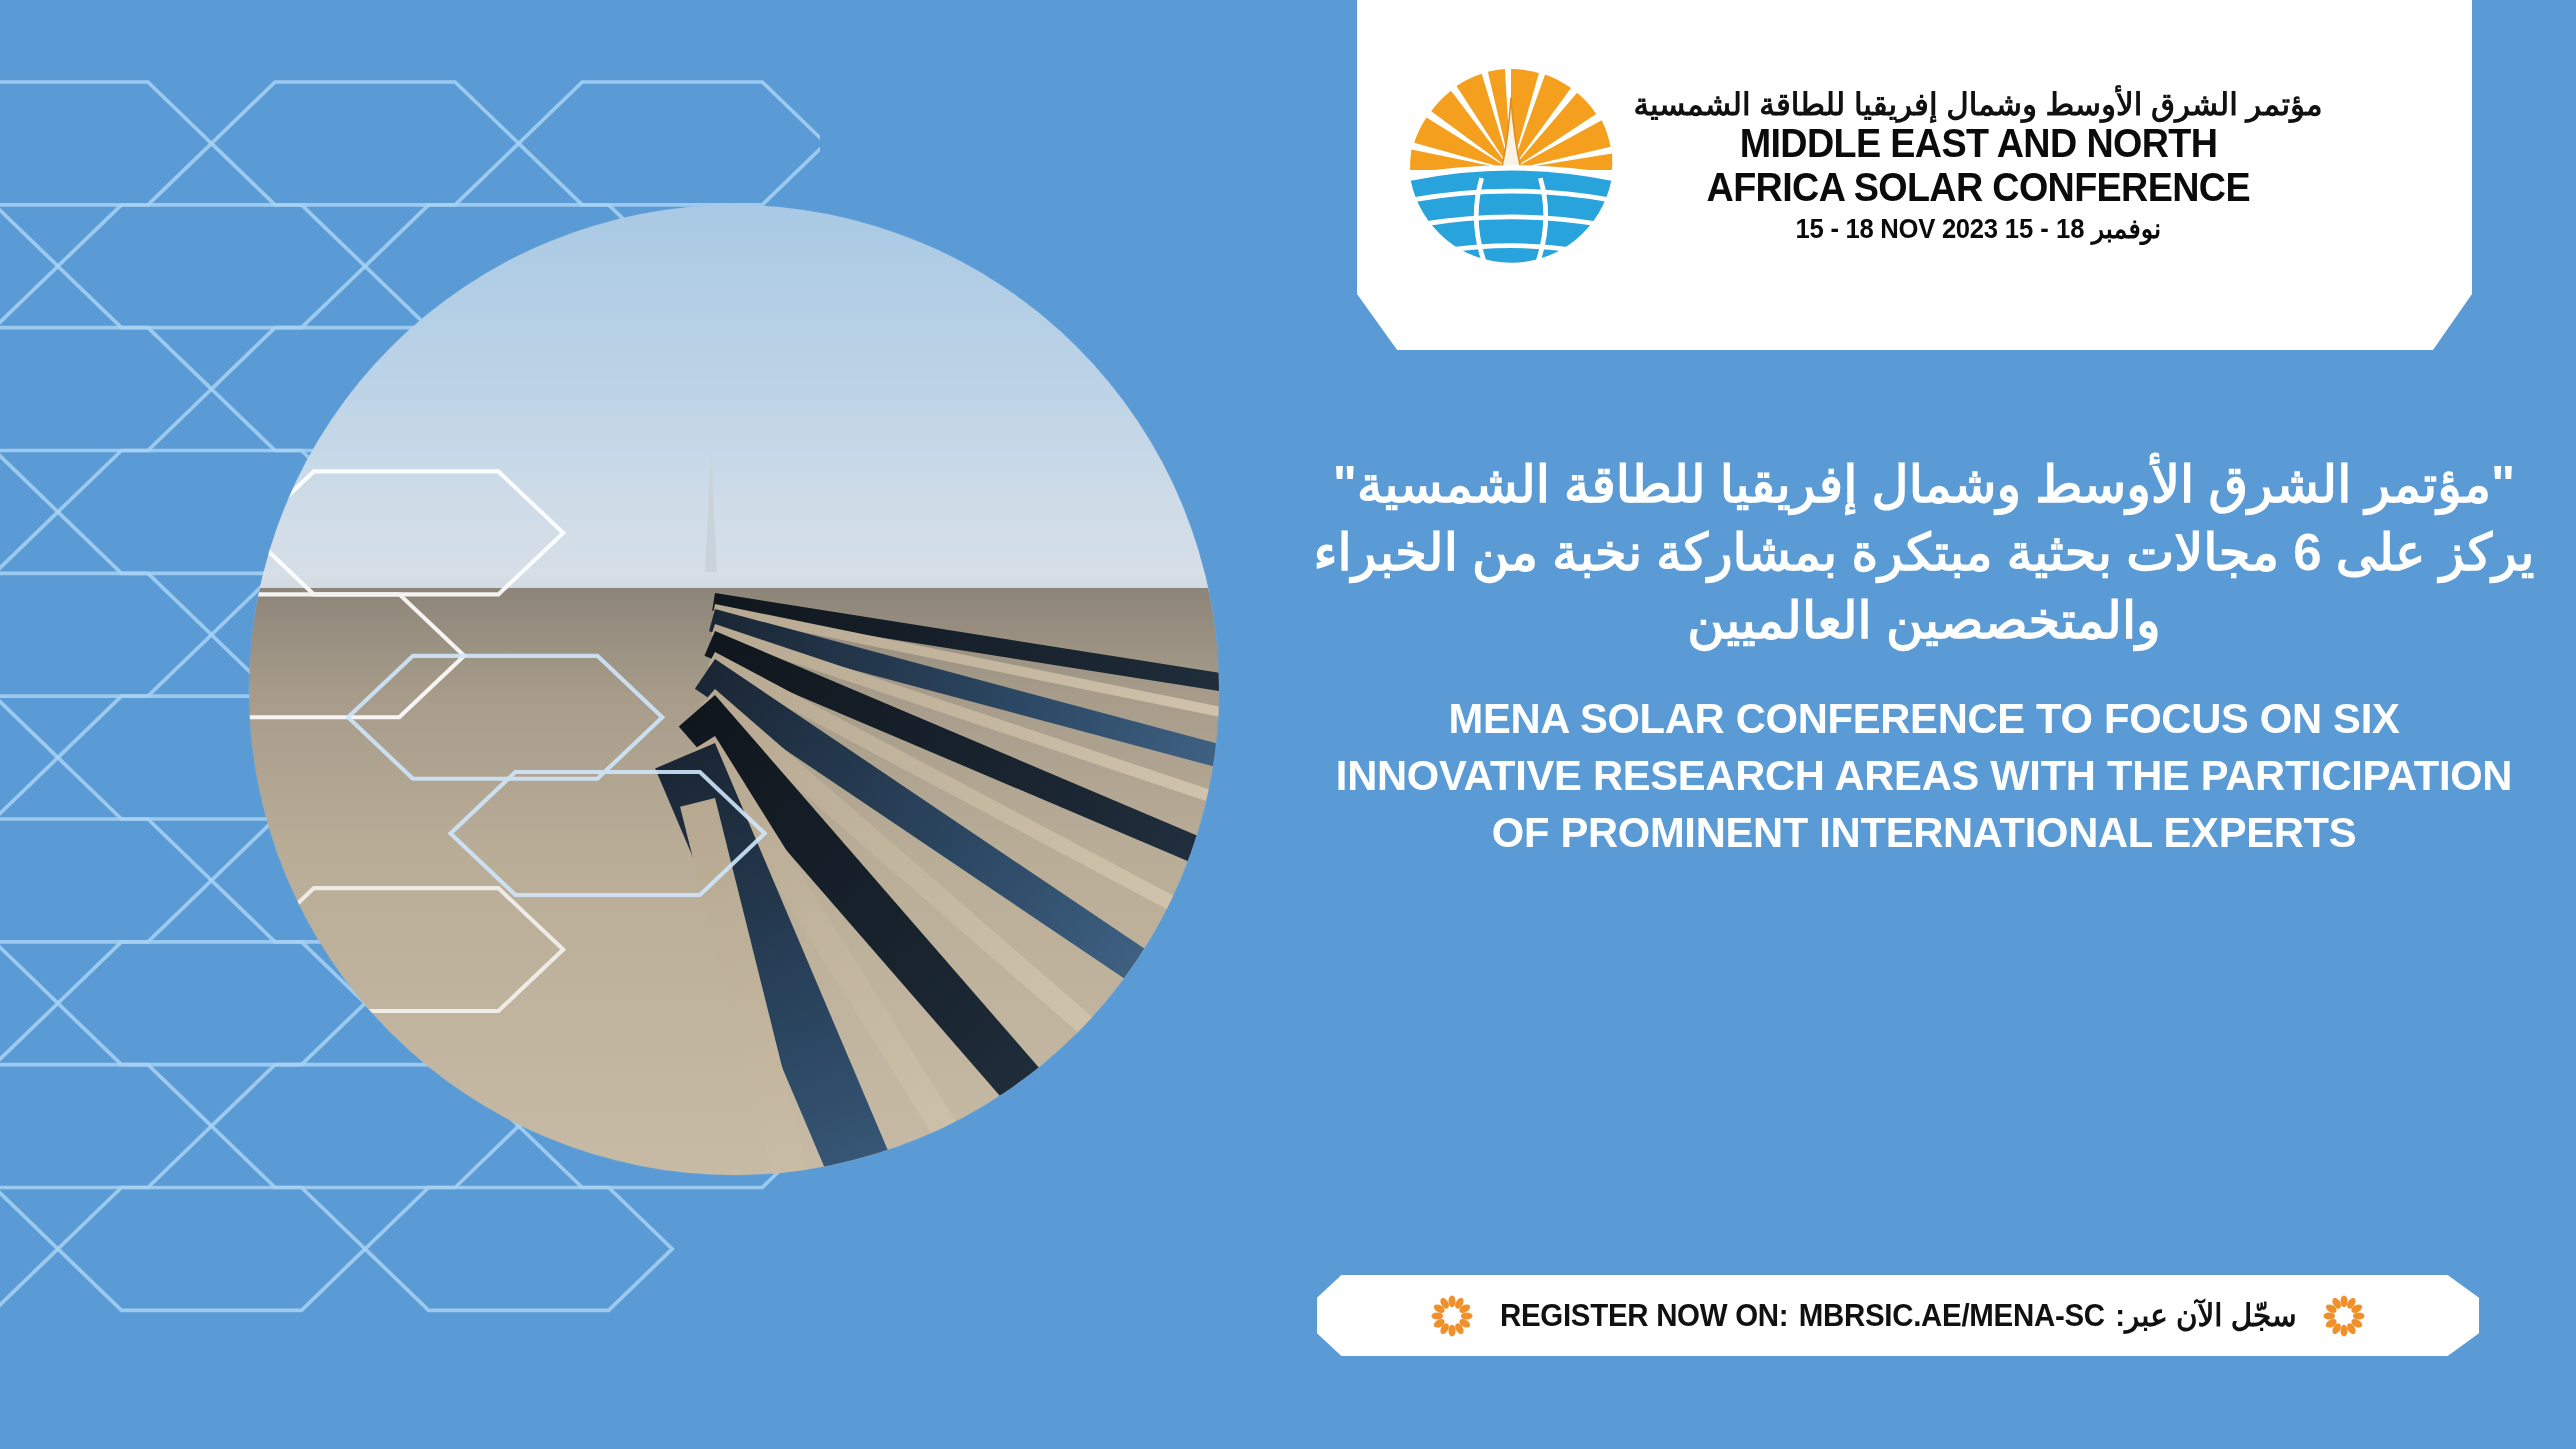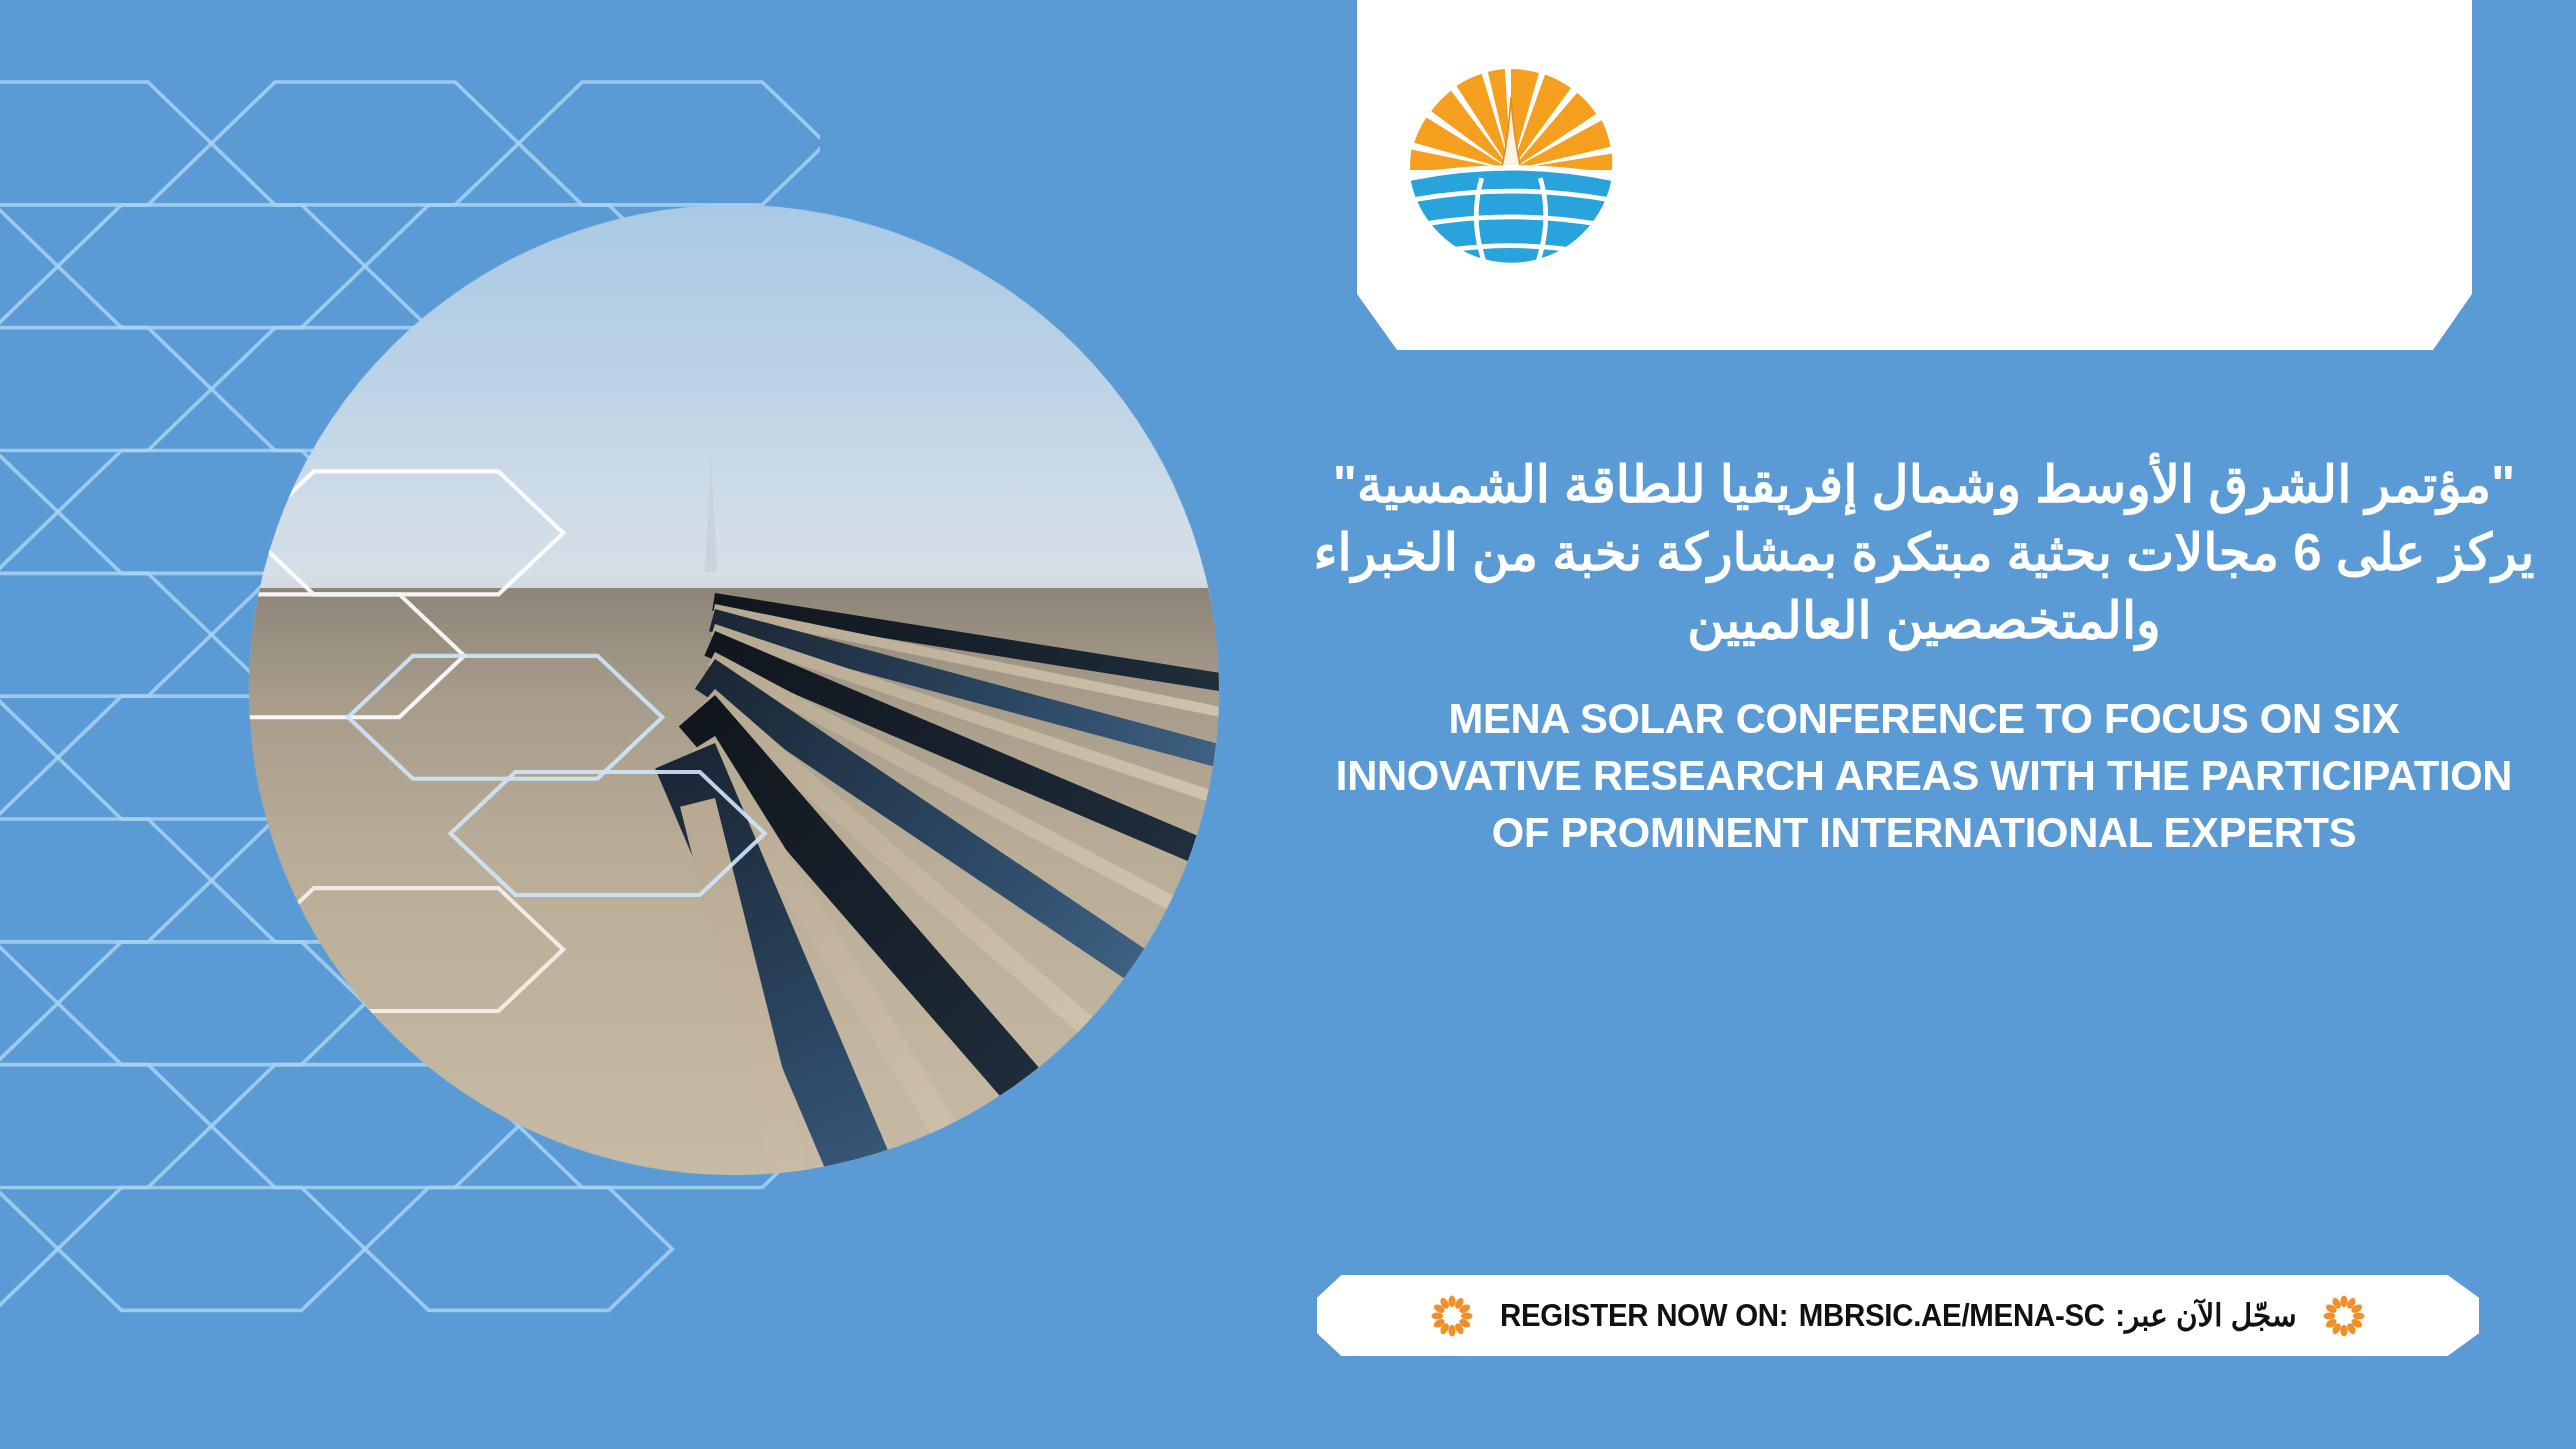--- a/index.html
+++ b/index.html
@@ -256,20 +256,26 @@
 
     <g fill="none" stroke="#ffffff" stroke-width="7">
       <path d="M10 214 Q155 188 300 214"></path>
       <path d="M24 250 Q155 228 286 250"></path>
       <path d="M60 288 Q155 274 250 288"></path>
       <path d="M112 182 Q92 250 122 322"></path>
       <path d="M198 182 Q218 250 188 322"></path>
     </g>
   </svg>
 
+  <div class="logo-text">
+    <div class="logo-ar">مؤتمر الشرق الأوسط وشمال إفريقيا للطاقة الشمسية</div>
+    <div class="logo-en">MIDDLE EAST AND NORTH</div>
+    <div class="logo-en">AFRICA SOLAR CONFERENCE</div>
+    <div class="logo-date">15 - 18 NOV 2023  نوفمبر 18 - 15</div>
+  </div>
 </div>
 
 <div class="headline-col">
   <div class="h-ar">"مؤتمر الشرق الأوسط وشمال إفريقيا للطاقة الشمسية" يركز على 6 مجالات بحثية مبتكرة بمشاركة نخبة من الخبراء والمتخصصين العالميين</div>
   <div class="h-en">MENA SOLAR CONFERENCE TO FOCUS ON SIX INNOVATIVE RESEARCH AREAS WITH THE PARTICIPATION OF PROMINENT INTERNATIONAL EXPERTS</div>
 </div>
 
 <div class="register-bar">
 
   <svg class="sun-icon" viewBox="0 0 100 100">

